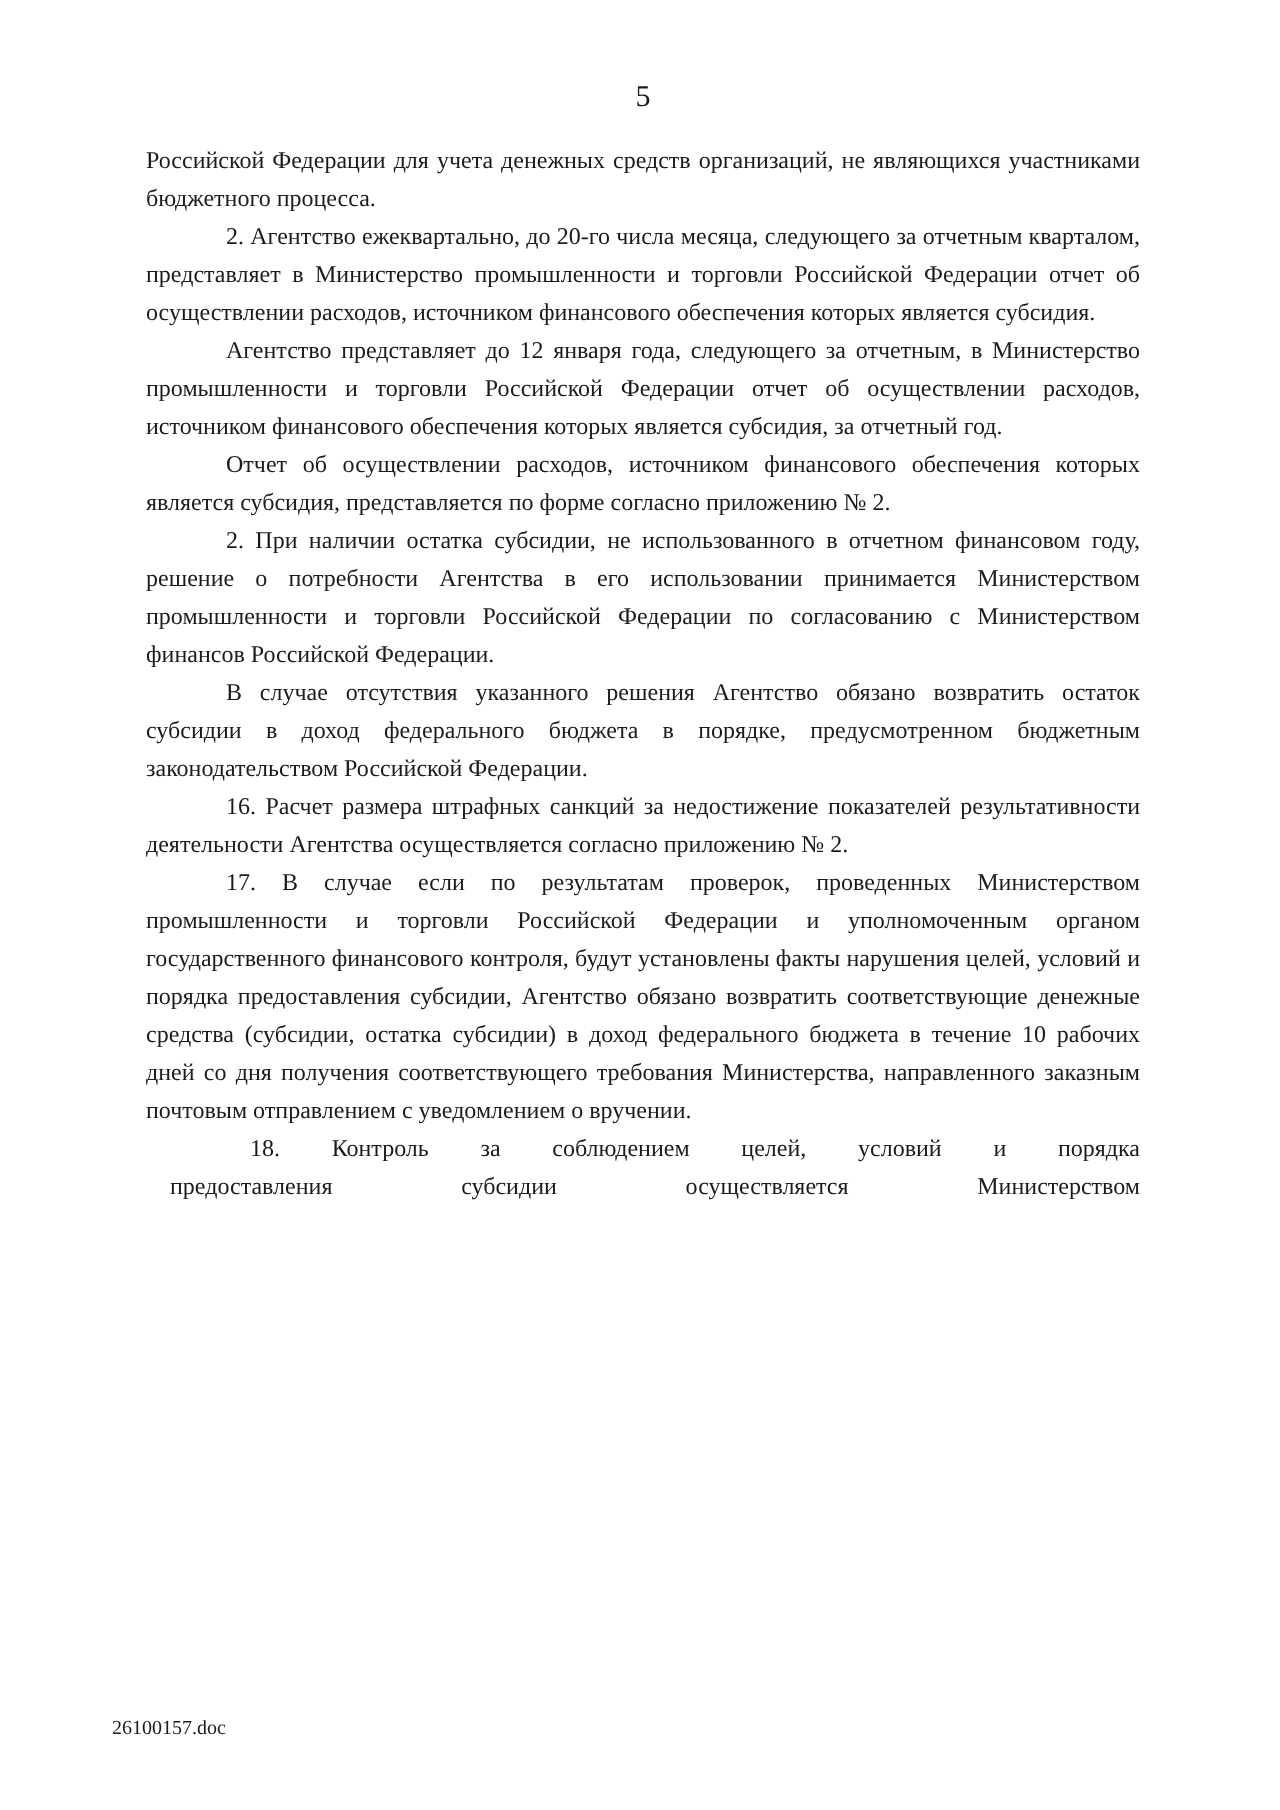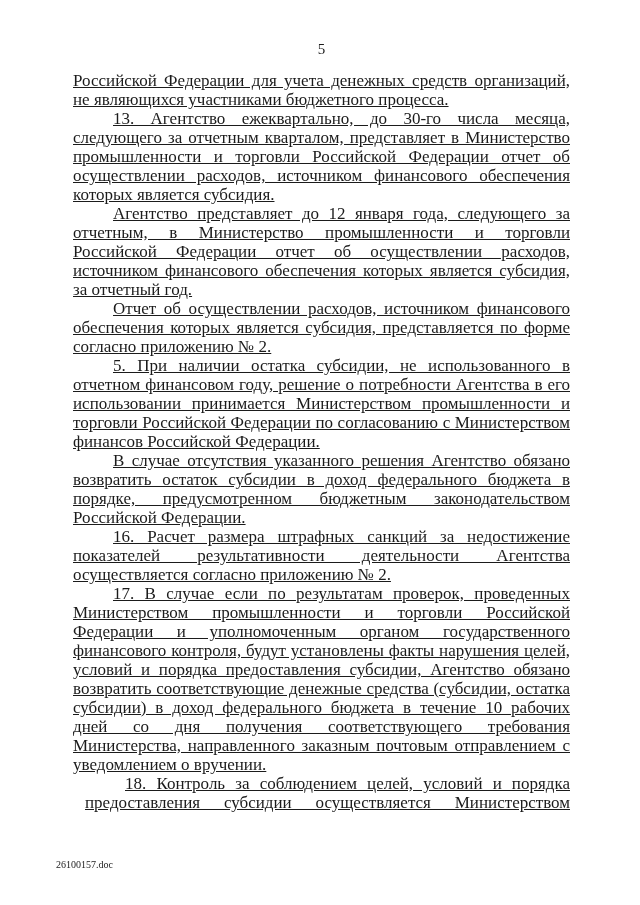--- a/index.html
+++ b/index.html
@@ -27,25 +27,24 @@
     width: 497px;
     text-align: center;
     font-size: 15px;
     line-height: 19px;
   }
   .content {
     position: absolute;
     top: 71px;
     left: 73px;
     width: 497px;
-    font-size: 17px;
+    font-size: 12px;
     line-height: 19px;
     text-align: justify;
     text-justify: inter-word;
-    text-decoration: underline;
   }
   .content p {
     margin: 0;
     padding: 0;
     hyphens: none;
   }
   .content p.indent {
     text-indent: 40px;
   }
   
@@ -66,24 +65,24 @@
 </style>
 </head>
 <body>
 
 <div class="page">
 
   <div class="page-number">5</div>
 
   <div class="content">
     <p>Российской Федерации для учета денежных средств организаций, не являющихся участниками бюджетного процесса.</p>
-    <p class="indent">13. Агентство ежеквартально, до 30-го числа месяца, следующего за отчетным кварталом, представляет в Министерство промышленности и торговли Российской Федерации отчет об осуществлении расходов, источником финансового обеспечения которых является субсидия.</p>
+    <p class="indent">2. Агентство ежеквартально, до 20-го числа месяца, следующего за отчетным кварталом, представляет в Министерство промышленности и торговли Российской Федерации отчет об осуществлении расходов, источником финансового обеспечения которых является субсидия.</p>
     <p class="indent">Агентство представляет до 12 января года, следующего за отчетным, в Министерство промышленности и торговли Российской Федерации отчет об осуществлении расходов, источником финансового обеспечения которых является субсидия, за отчетный год.</p>
     <p class="indent">Отчет об осуществлении расходов, источником финансового обеспечения которых является субсидия, представляется по форме согласно приложению № 2.</p>
-    <p class="indent">5. При наличии остатка субсидии, не использованного в отчетном финансовом году, решение о потребности Агентства в его использовании принимается Министерством промышленности и торговли Российской Федерации по согласованию с Министерством финансов Российской Федерации.</p>
+    <p class="indent">2. При наличии остатка субсидии, не использованного в отчетном финансовом году, решение о потребности Агентства в его использовании принимается Министерством промышленности и торговли Российской Федерации по согласованию с Министерством финансов Российской Федерации.</p>
     <p class="indent">В случае отсутствия указанного решения Агентство обязано возвратить остаток субсидии в доход федерального бюджета в порядке, предусмотренном бюджетным законодательством Российской Федерации.</p>
     <p class="indent">16. Расчет размера штрафных санкций за недостижение показателей результативности деятельности Агентства осуществляется согласно приложению № 2.</p>
     <p class="indent">17. В случае если по результатам проверок, проведенных Министерством промышленности и торговли Российской Федерации и уполномоченным органом государственного финансового контроля, будут установлены факты нарушения целей, условий и порядка предоставления субсидии, Агентство обязано возвратить соответствующие денежные средства (субсидии, остатка субсидии) в доход федерального бюджета в течение 10 рабочих дней со дня получения соответствующего требования Министерства, направленного заказным почтовым отправлением с уведомлением о вручении.</p>
     <p class="indent forced">18. Контроль за соблюдением целей, условий и порядка
 предоставления субсидии осуществляется Министерством</p>
   </div>
 
   <div class="doc-footer">26100157.doc</div>
 
 </div>

